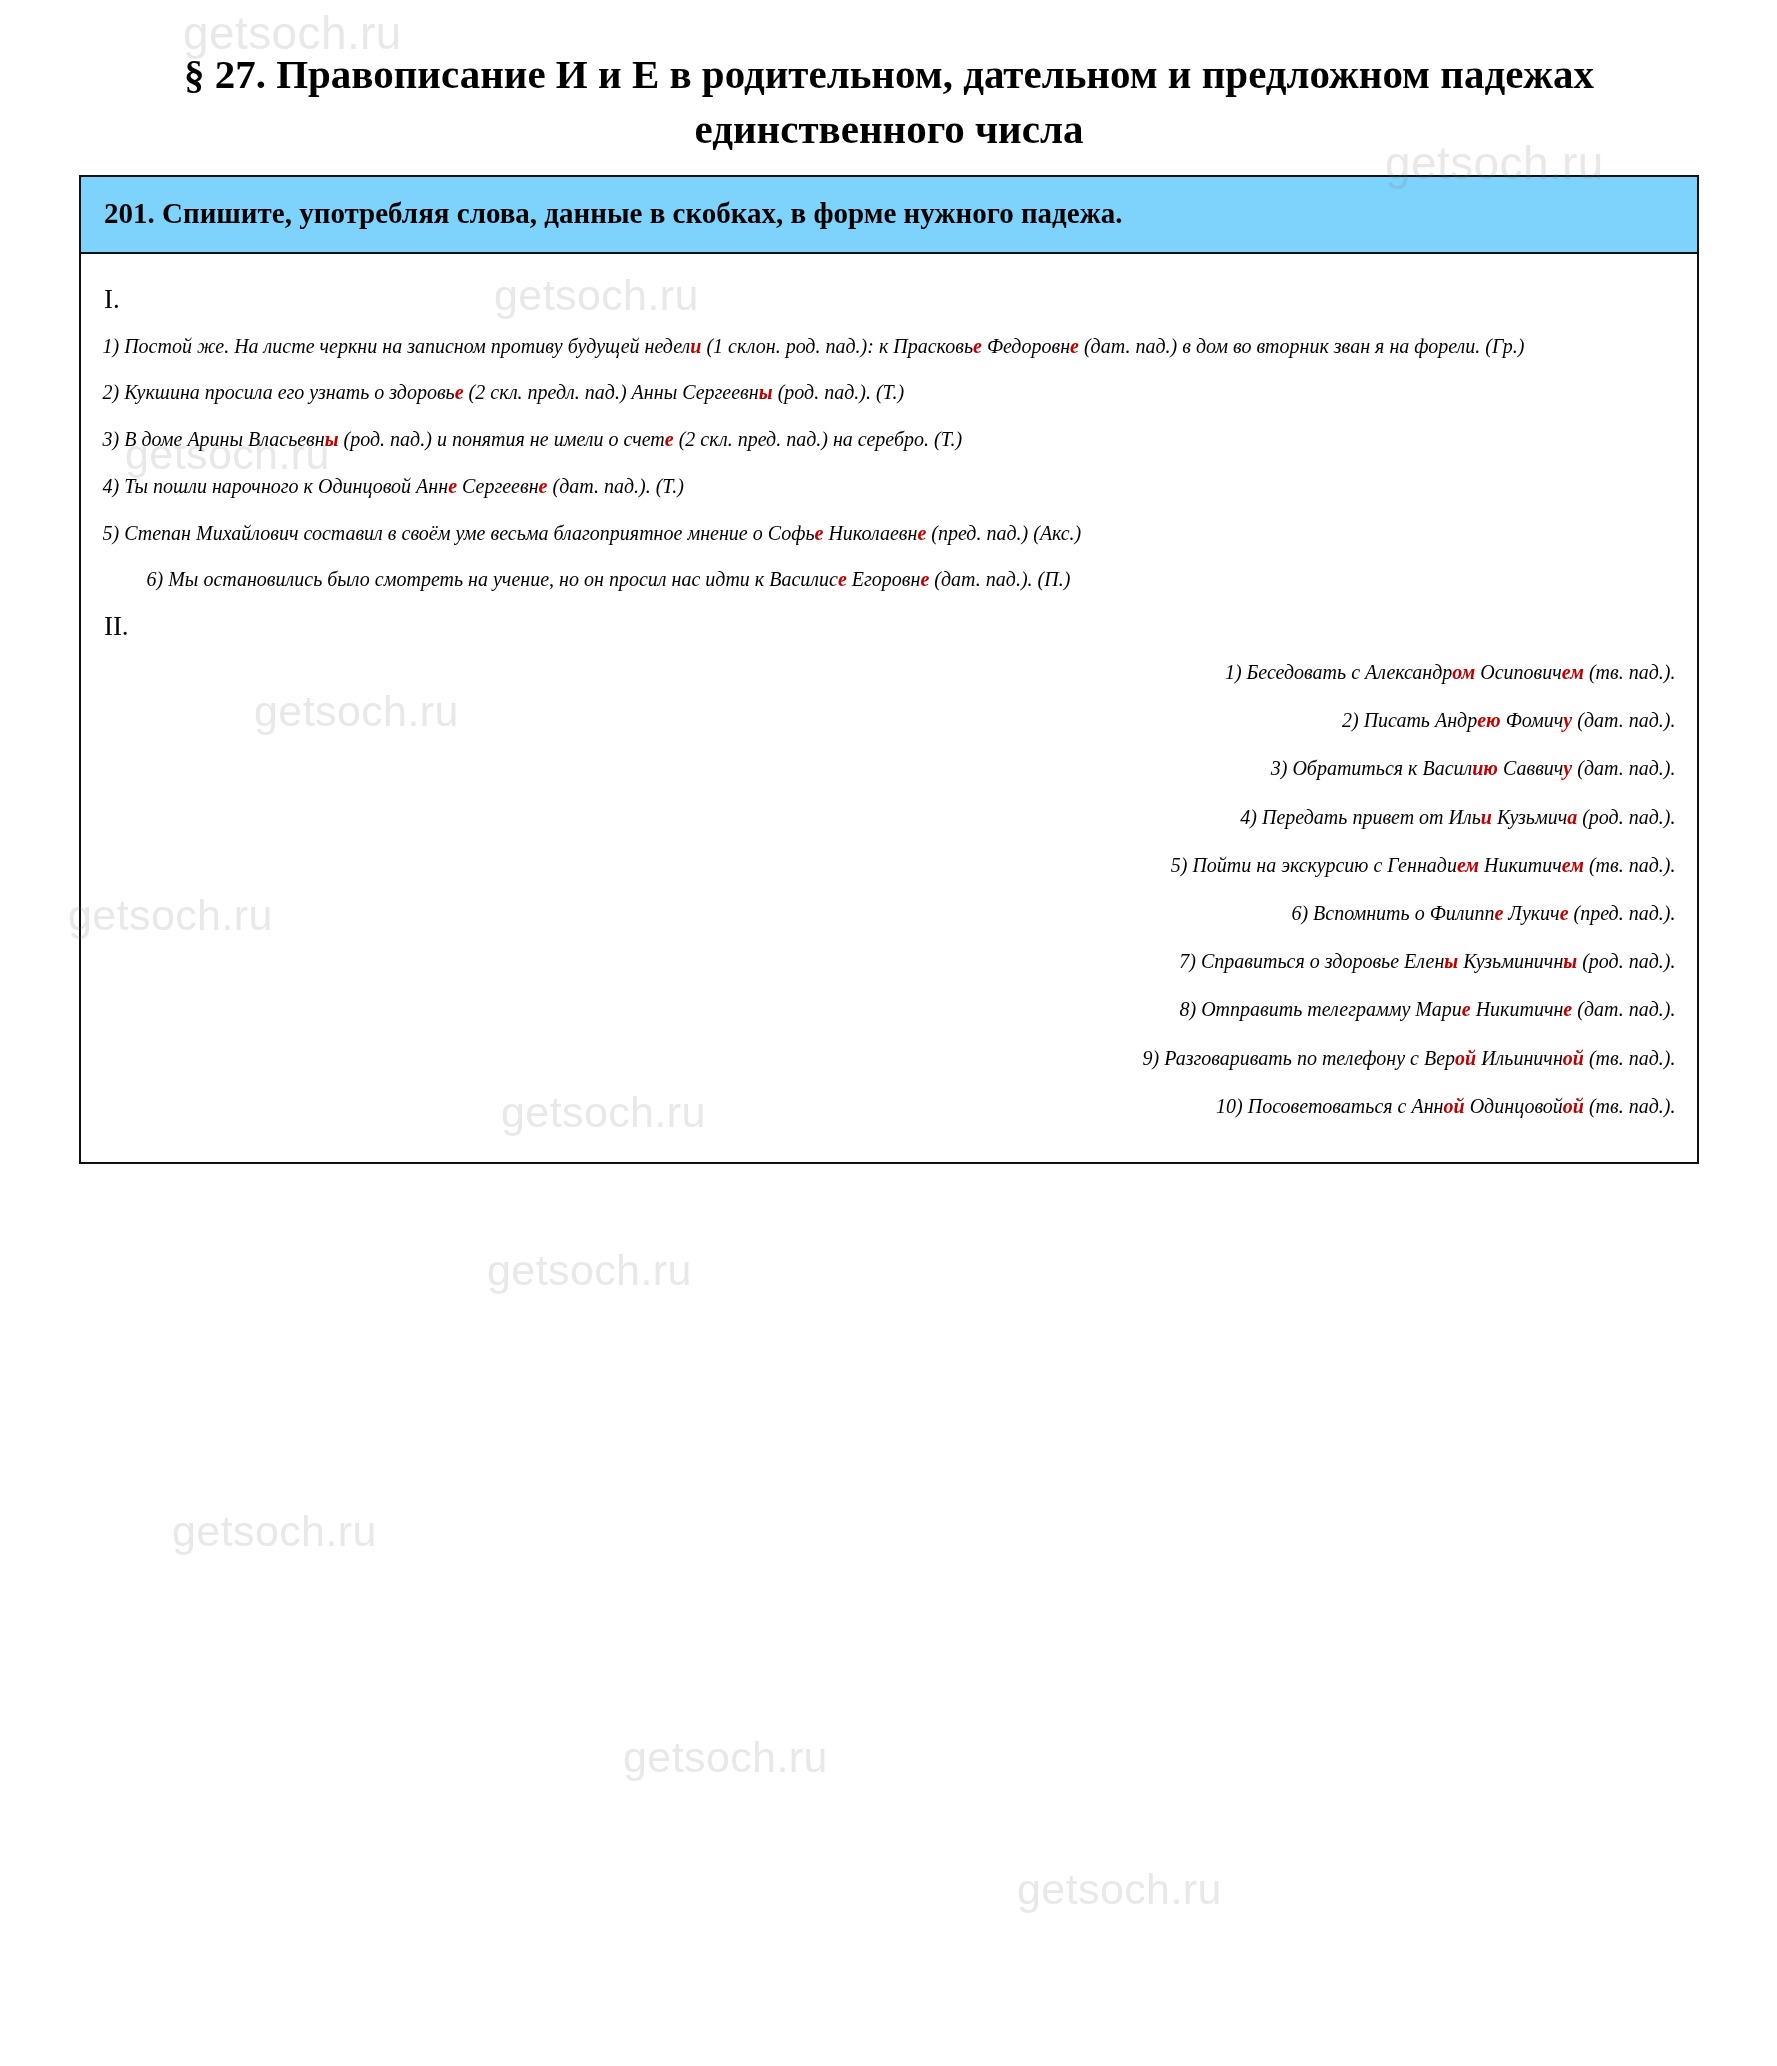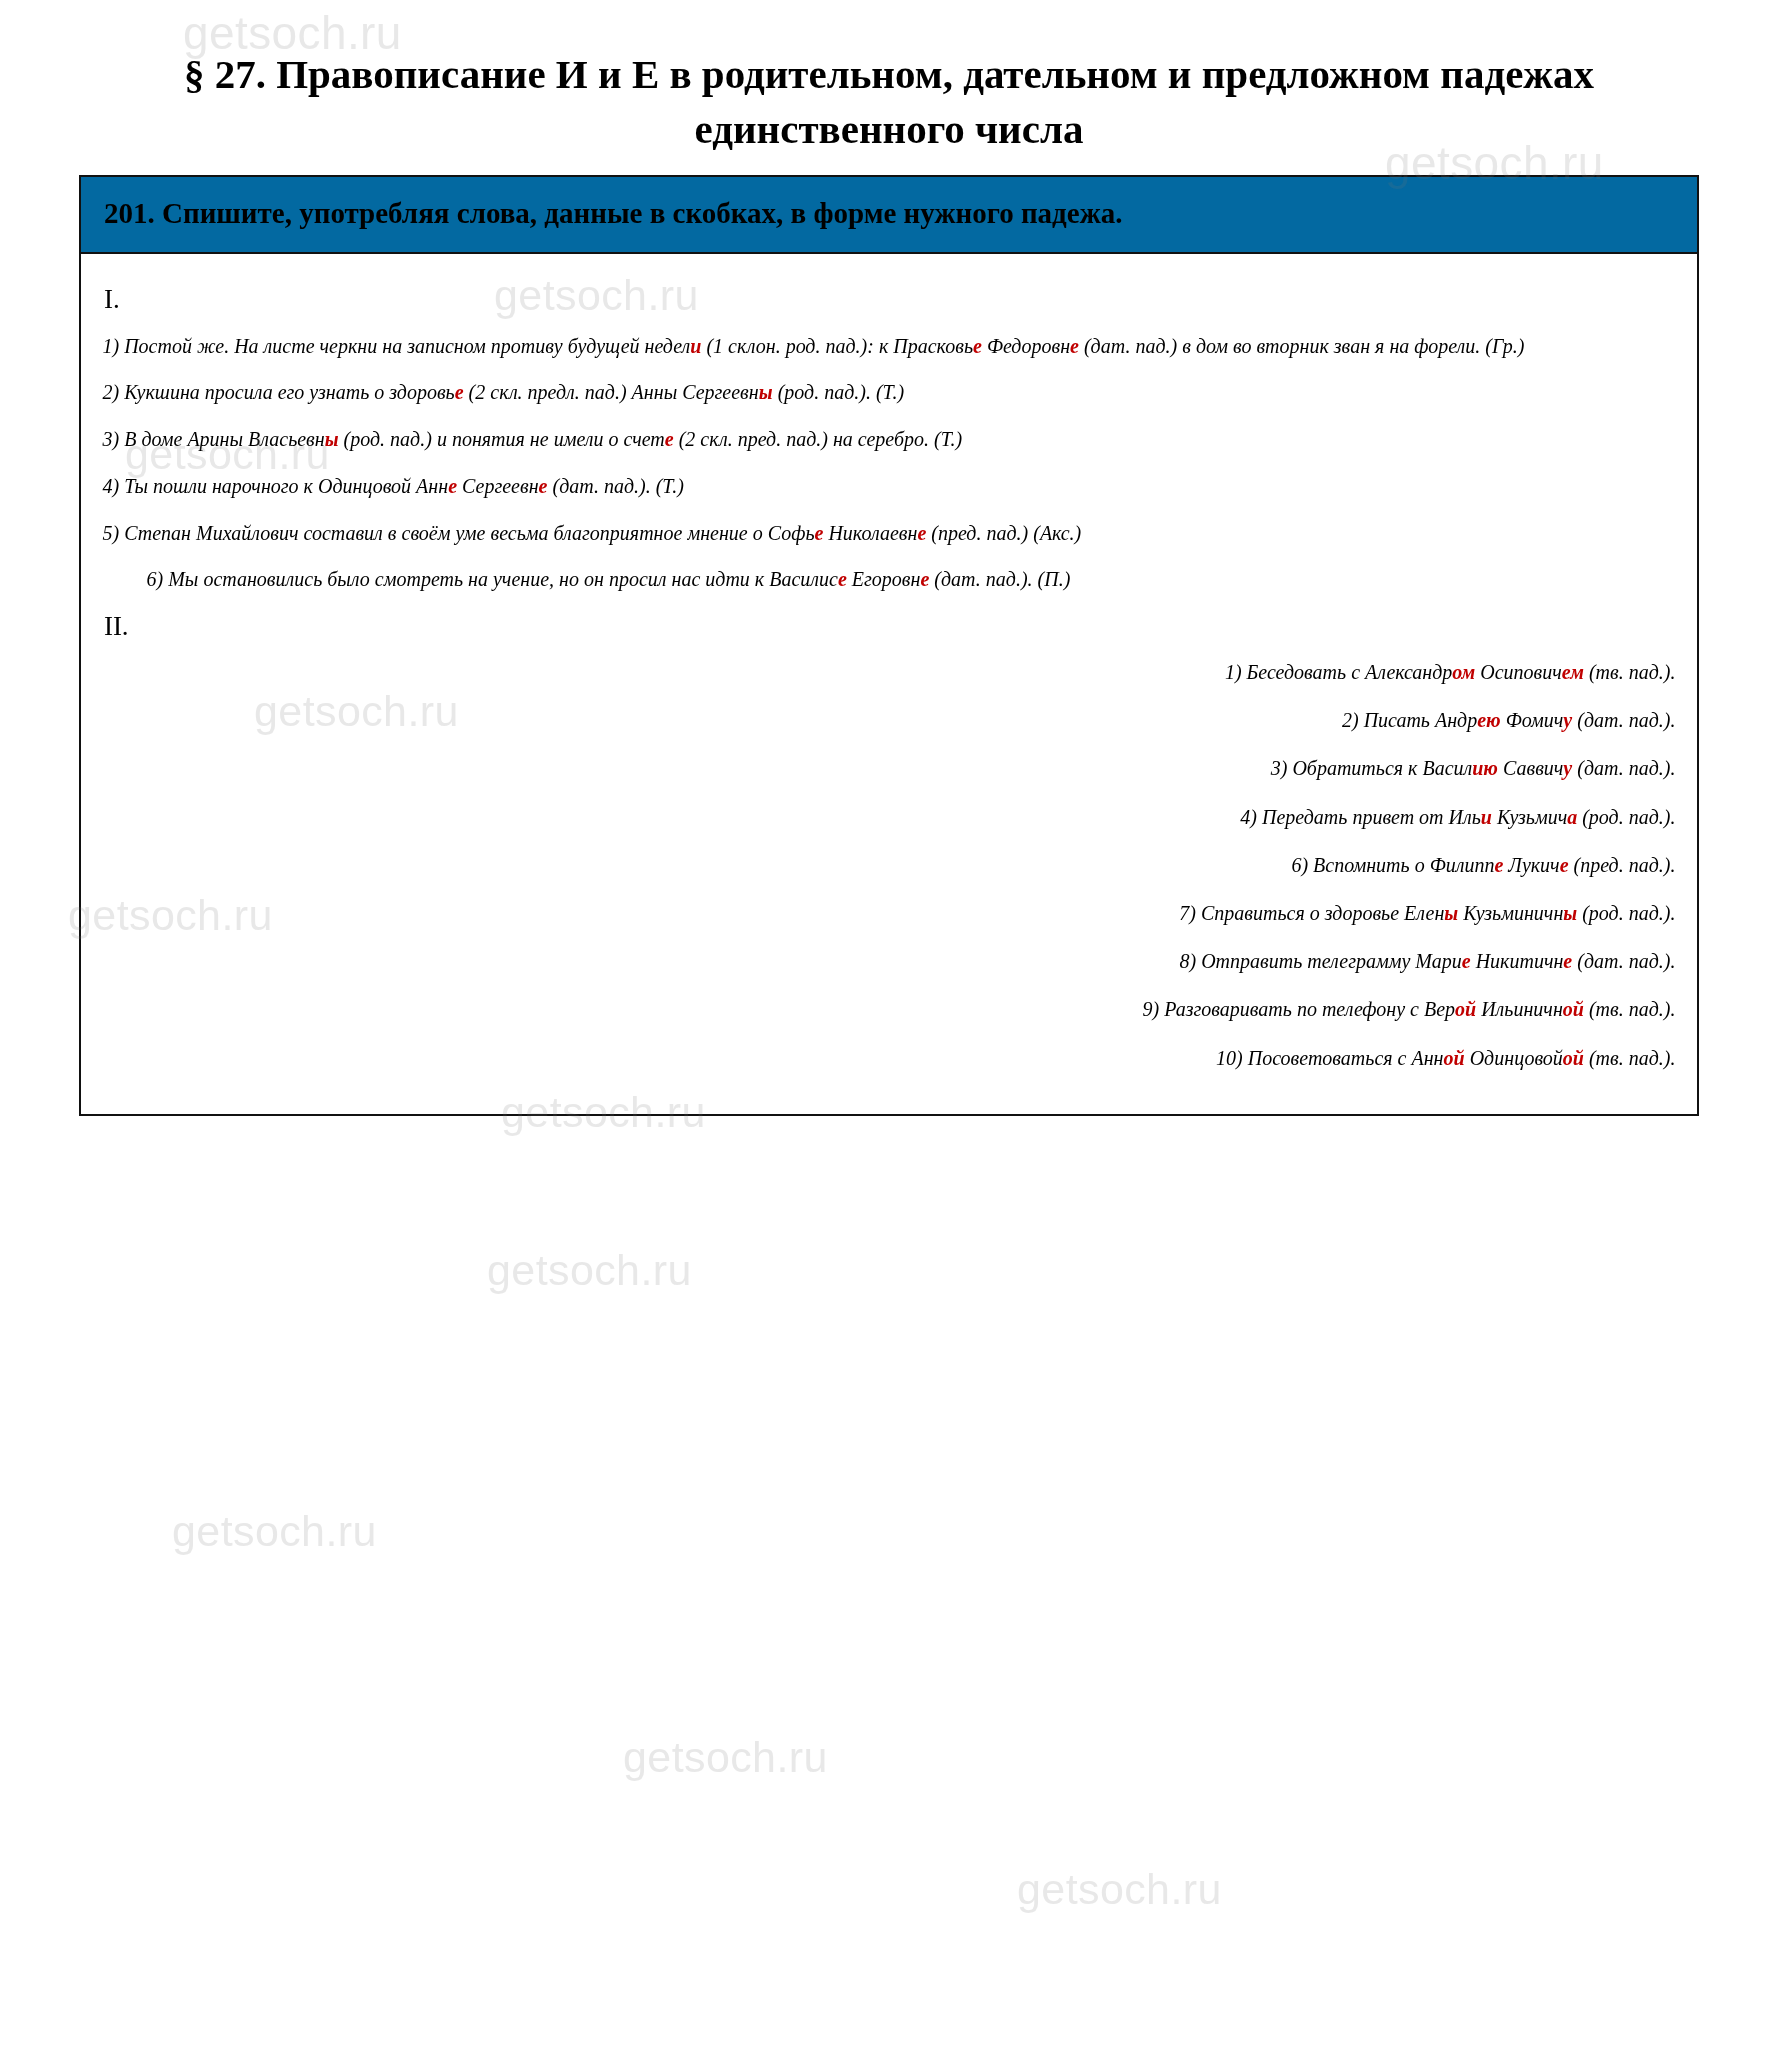--- a/index.html
+++ b/index.html
@@ -50,21 +50,21 @@
     line-height: 1.33;
     margin: 13px 0 18.6px 0;
     padding: 0 21.5px;
   }
 
   .task-box {
     border: 2.1px solid #111111;
     box-sizing: border-box;
   }
   .task-head {
-    background: #0369a1;
+    background: #7dd3fc;
     border-bottom: 2.1px solid #111111;
     padding: 18.6px 20px 18.6px 23px;
     font-size: 29px;
     font-weight: bold;
     line-height: 1.3;
   }
   .task-head .num { font-weight: bold; }
 
   .task-body {
     padding: 18.6px 21.5px 24px 21.5px;
@@ -136,20 +136,21 @@
           <p class="item"><span>5) </span><span>Степан Михайлович составил в своём уме весьма благоприятное мнение о Софь</span><span class="ins">е</span><span> Николаевн</span><span class="ins">е</span><span> (пред. пад.) (Акс.)</span></p>
           <p class="item last"><span>6) </span><span>Мы остановились было смотреть на учение, но он просил нас идти к Василис</span><span class="ins">е</span><span> Егоровн</span><span class="ins">е</span><span> (дат. пад.). (П.)</span></p>
         </div>
 
       <div class="part-label">II.</div>
       <div class="sect2" id="sect-1">
           <p class="item"><span>1) </span><span>Беседовать с Александр</span><span class="ins">ом</span><span> Осипович</span><span class="ins">ем</span><span> (тв. пад.).</span></p>
           <p class="item"><span>2) </span><span>Писать Андр</span><span class="ins">ею</span><span> Фомич</span><span class="ins">у</span><span> (дат. пад.).</span></p>
           <p class="item"><span>3) </span><span>Обратиться к Васил</span><span class="ins">ию</span><span> Саввич</span><span class="ins">у</span><span> (дат. пад.).</span></p>
           <p class="item"><span>4) </span><span>Передать привет от Иль</span><span class="ins">и</span><span> Кузьмич</span><span class="ins">а</span><span> (род. пад.).</span></p>
+          <p class="item"><span>5) </span><span>Пойти на экскурсию с Геннади</span><span class="ins">ем</span><span> Никитич</span><span class="ins">ем</span><span> (тв. пад.).</span></p>
           <p class="item"><span>6) </span><span>Вспомнить о Филипп</span><span class="ins">е</span><span> Лукич</span><span class="ins">е</span><span> (пред. пад.).</span></p>
           <p class="item"><span>7) </span><span>Справиться о здоровье Елен</span><span class="ins">ы</span><span> Кузьминичн</span><span class="ins">ы</span><span> (род. пад.).</span></p>
           <p class="item"><span>8) </span><span>Отправить телеграмму Мари</span><span class="ins">е</span><span> Никитичн</span><span class="ins">е</span><span> (дат. пад.).</span></p>
           <p class="item"><span>9) </span><span>Разговаривать по телефону с Вер</span><span class="ins">ой</span><span> Ильиничн</span><span class="ins">ой</span><span> (тв. пад.).</span></p>
           <p class="item last"><span>10) </span><span>Посоветоваться с Анн</span><span class="ins">ой</span><span> Одинцовой</span><span class="ins">ой</span><span> (тв. пад.).</span></p>
         </div>
 
     </div>
   </div>
 </div>

